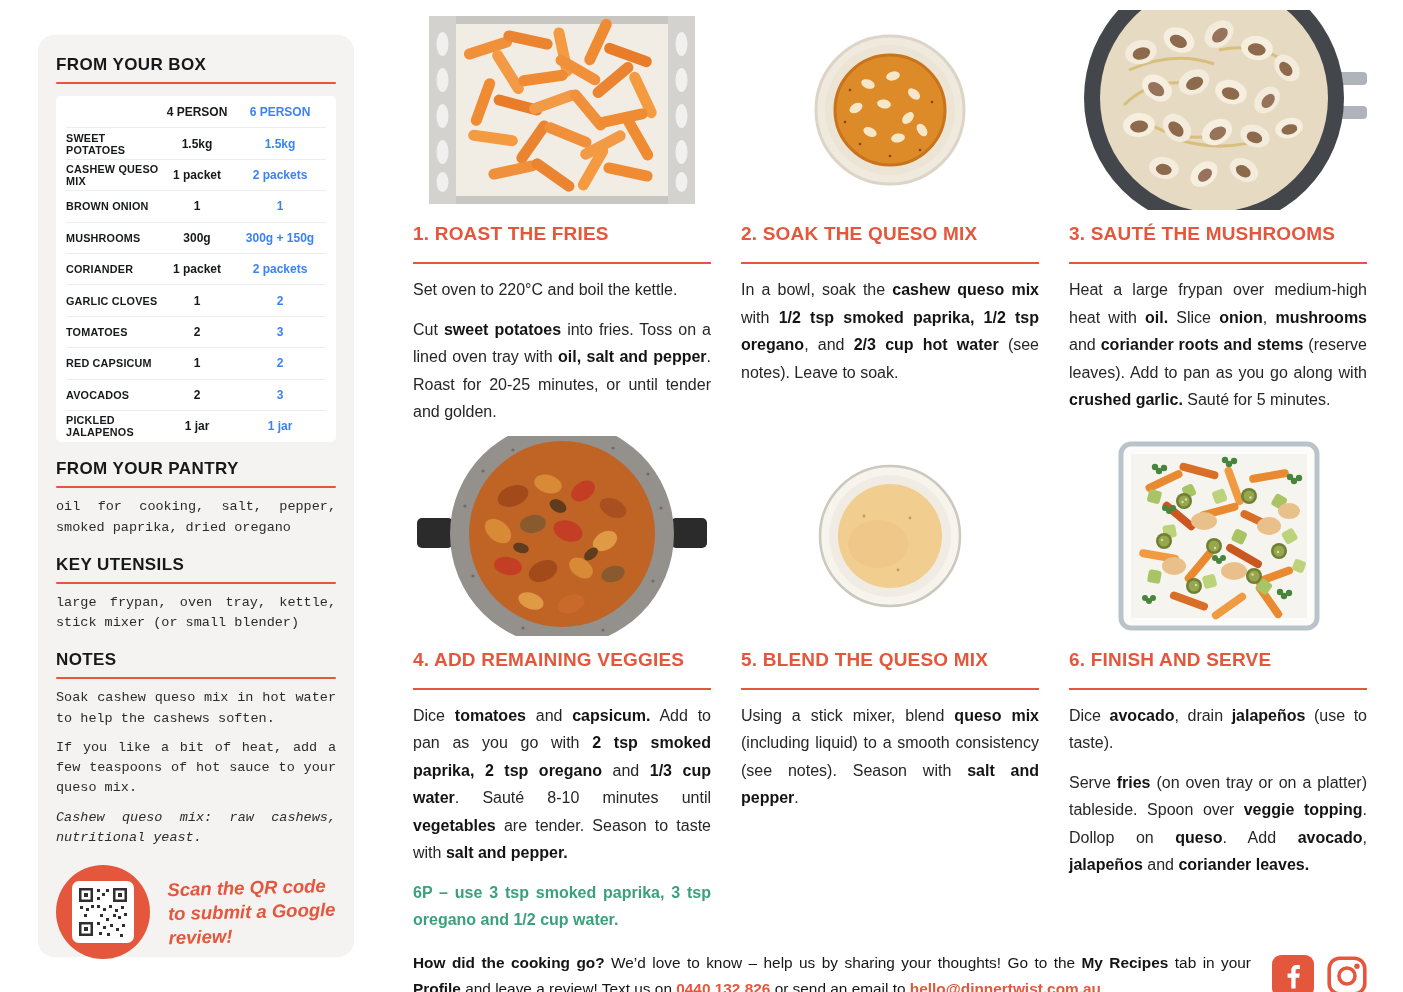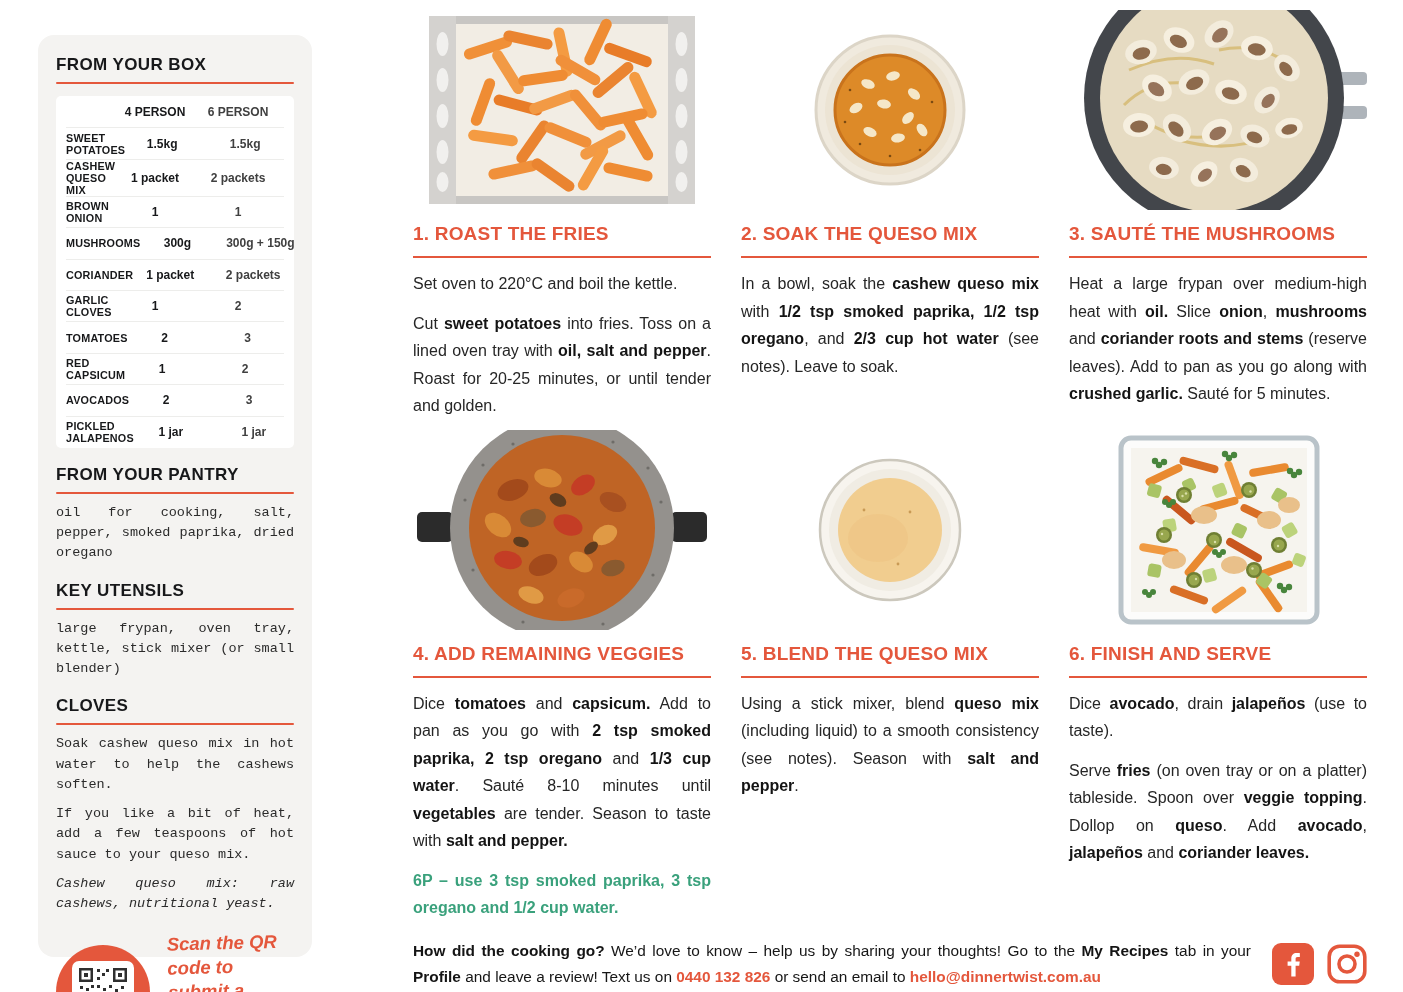--- a/index.html
+++ b/index.html
@@ -1,47 +1,47 @@
 <!DOCTYPE html>
 <html><head>
 <meta charset="utf-8">
 <style>
   html,body{margin:0;padding:0;background:#fff;}
   .page{position:relative;width:1403px;height:992px;background:#ffffff;overflow:hidden;
         font-family:"Liberation Sans","DejaVu Sans",sans-serif;color:#222;}
 
   
-  .sidebar{position:absolute;left:38px;top:35px;width:274px;height:922px;background:#f4f3f1;
+  .sidebar{position:absolute;left:38px;top:35px;width:316px;height:922px;background:#f4f3f1;
            border-radius:16px;padding:20px 18px;box-sizing:border-box;display:flex;flex-direction:column;}
   .side-title{font-size:17px;font-weight:bold;color:#17181a;letter-spacing:.4px;margin:0;}
   .rule{height:2px;background:#e4573c;margin-top:7px;border-radius:1px;}
   .side-section{margin-bottom:17px;}
   .side-text{font-size:13.5px;color:#2b2b2b;line-height:1.5;text-align:justify;margin:9px 0 0;font-family:Liberation Mono, monospace;}
   .side-text.italic{font-style:italic;}
 
   .ing-table{background:#fff;border-radius:5px;margin-top:12px;padding:1px 10px;}
   .ing-row{display:grid;grid-template-columns:1fr 74px 92px;align-items:center;min-height:30.4px;
            border-top:1px solid #ededeb;}
   .ing-row:first-child{border-top:none;}
   .ing-name{font-size:10.8px;font-weight:bold;color:#17181a;letter-spacing:.2px;}
   .ing-val{font-size:12px;font-weight:bold;color:#17181a;text-align:center;}
-  .ing-val.p6,.col-head.p6{color:#404040;}
+  .ing-val.p6,.col-head.p6{color:#3b82f6;}
   .col-head{font-size:12px;font-weight:bold;color:#17181a;text-align:center;}
 
   .qr-block{margin-top:auto;display:flex;align-items:center;gap:18px;padding-bottom:4px;}
   .qr-circle{width:94px;height:94px;border-radius:50%;background:#e4573c;display:flex;
              align-items:center;justify-content:center;flex:0 0 auto;}
   .qr-caption{color:#e4573c;font-size:18.5px;line-height:1.3;font-style:italic;font-weight:bold;
               transform:rotate(-1.5deg);}
 
   
   .main{position:absolute;left:413px;top:0;width:955px;}
   .steps-grid{display:grid;grid-template-columns:repeat(3,298px);column-gap:30px;}
   .step-photo{height:200px;margin:10px 0 13px;display:flex;align-items:center;justify-content:center;overflow:hidden;}
-  .step-title{font-size:19px;font-weight:bold;color:#e4573c;margin:0;padding-bottom:11px;
+  .step-title{font-size:19px;font-weight:bold;color:#e4573c;margin:0;padding-bottom:17px;
               border-bottom:2px solid #e4573c;letter-spacing:.2px;}
   .step-body p{font-size:16px;line-height:1.72;color:#262626;text-align:justify;margin:12px 0 0;}
   .step-body p.variant{color:#3aa17c;font-weight:bold;}
   span.b{font-weight:bold;color:#141414;}
   span.a{font-weight:bold;color:#e4573c;}
 
   
   .footer{margin-top:16px;display:flex;align-items:center;justify-content:space-between;}
   .footer-text{width:838px;font-size:15.4px;line-height:1.7;color:#161616;text-align:justify;margin:0;}
   .social{margin-left:auto;display:flex;gap:12px;align-items:center;}
@@ -122,21 +122,21 @@
       <p class="side-text">oil for cooking, salt, pepper, smoked paprika, dried oregano</p>
     </div>
 
     <div class="side-section">
       <h2 class="side-title">KEY UTENSILS</h2>
       <div class="rule"></div>
       <p class="side-text">large frypan, oven tray, kettle, stick mixer (or small blender)</p>
     </div>
 
     <div class="side-section">
-      <h2 class="side-title">CLOVES</h2>
+      <h2 class="side-title">NOTES</h2>
       <div class="rule"></div>
       <p class="side-text">Soak cashew queso mix in hot water to help the cashews soften.</p>
       <p class="side-text">If you like a bit of heat, add a few teaspoons of hot sauce to your queso mix.</p>
       <p class="side-text italic">Cashew queso mix: raw cashews, nutritional yeast.</p>
     </div>
 
     <div class="qr-block">
       <div class="qr-circle">
         <svg class="qr-svg" width="62" height="62" viewBox="0 0 62 62">
           <rect x="0" y="0" width="62" height="62" rx="7" fill="#ffffff"></rect>

